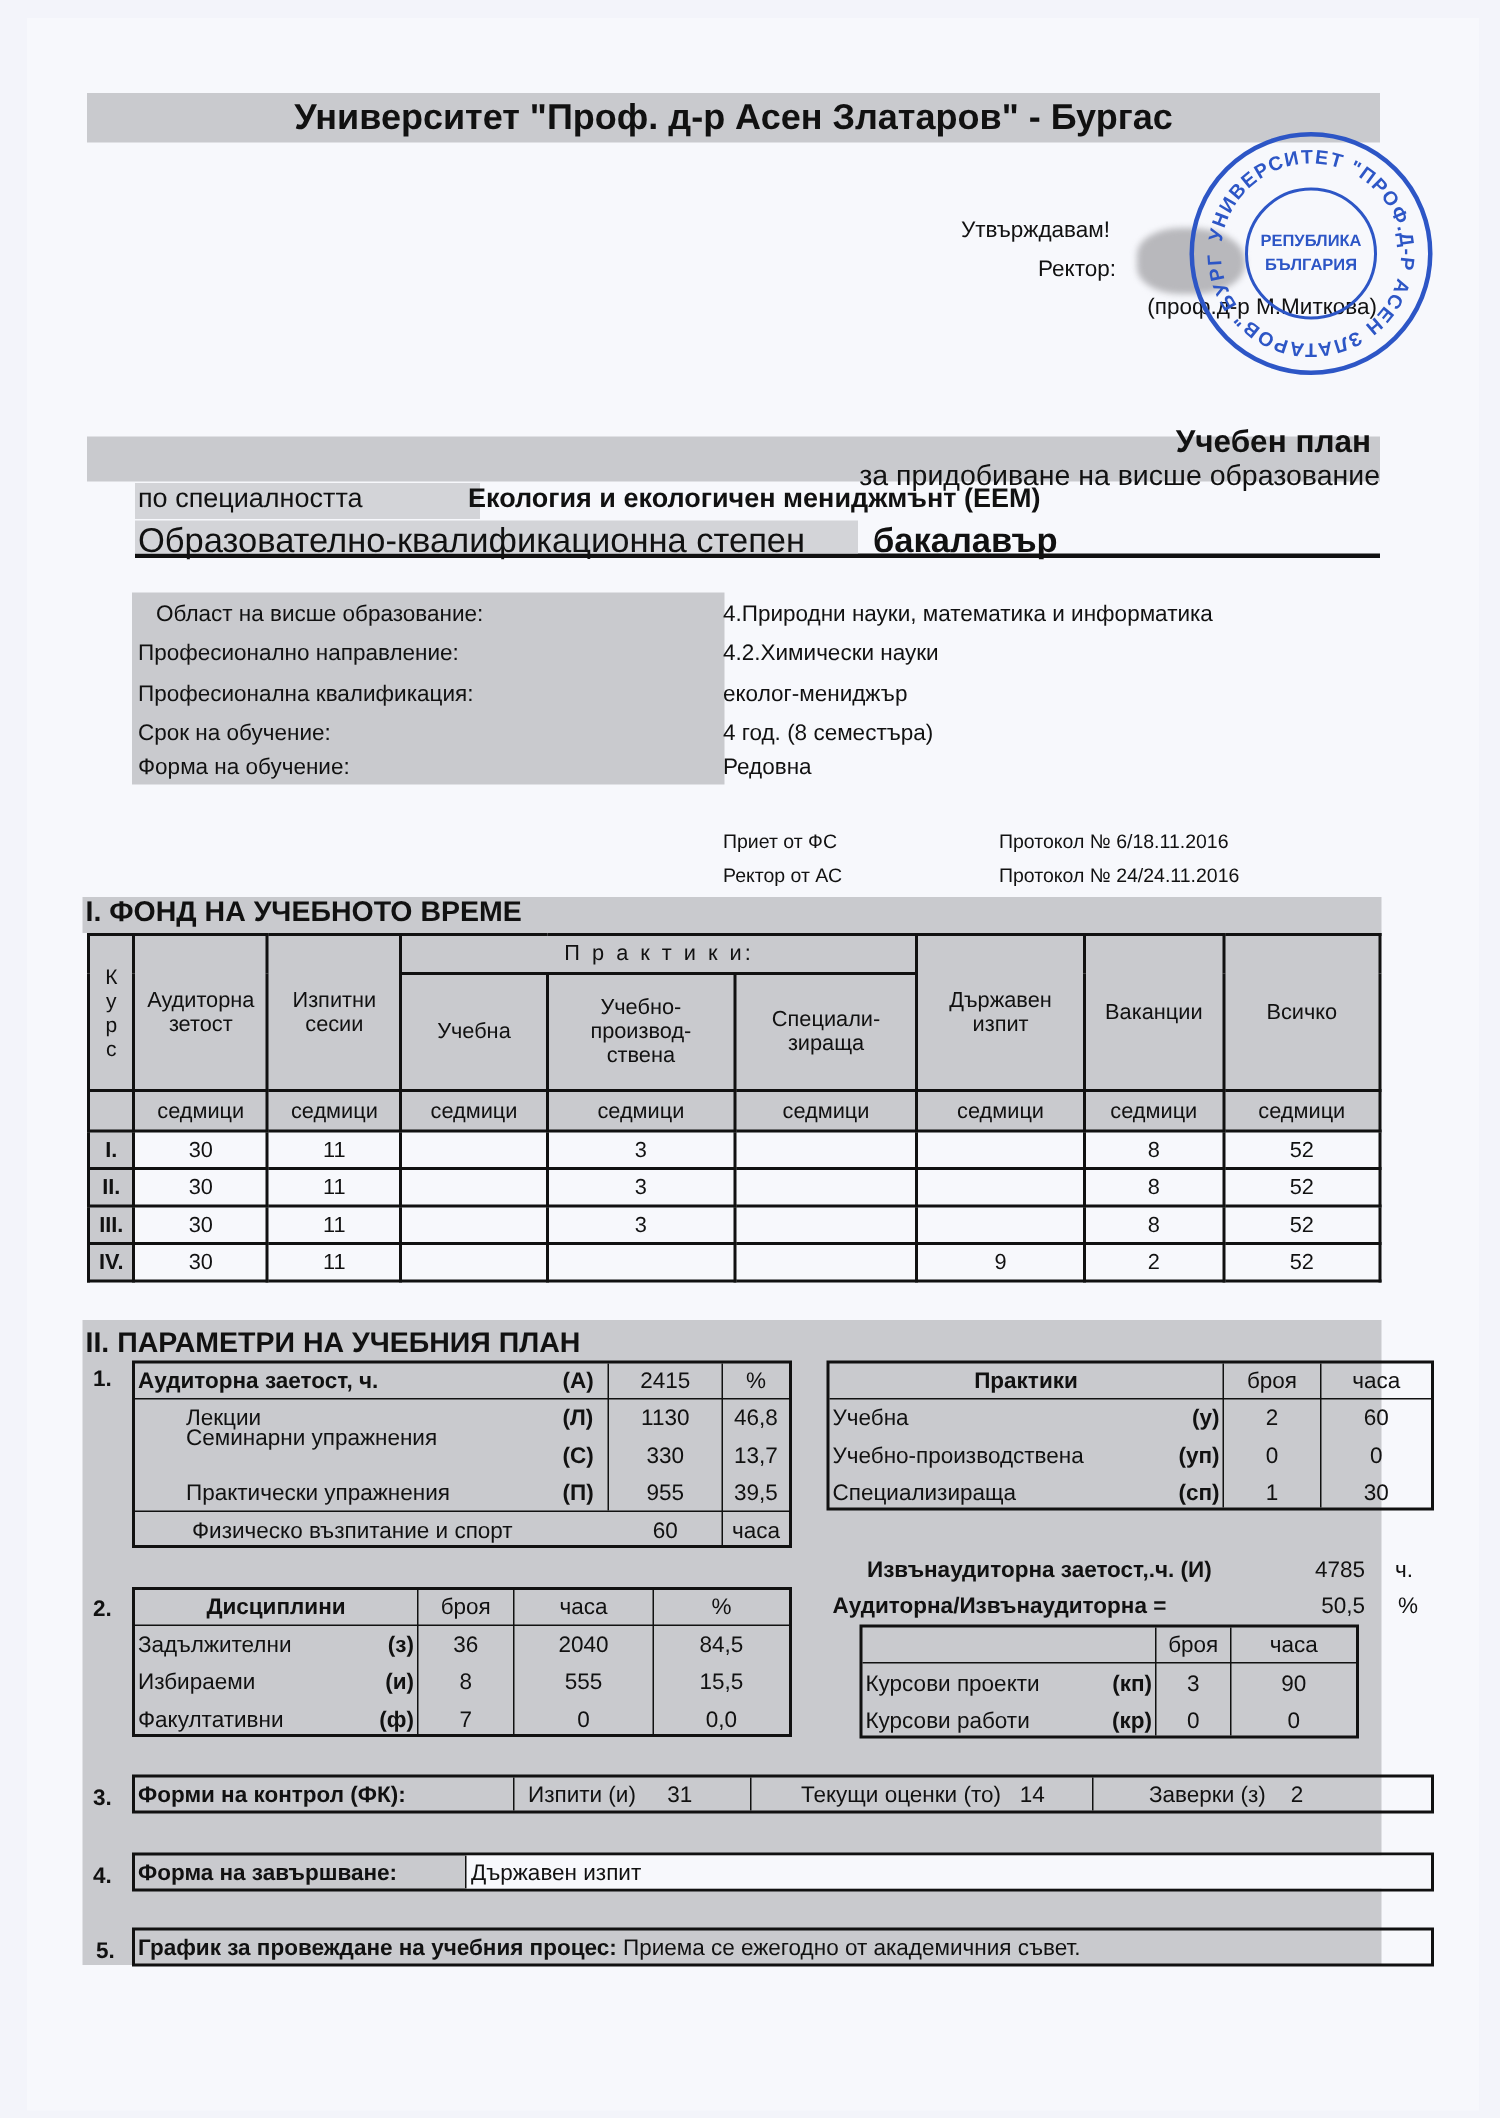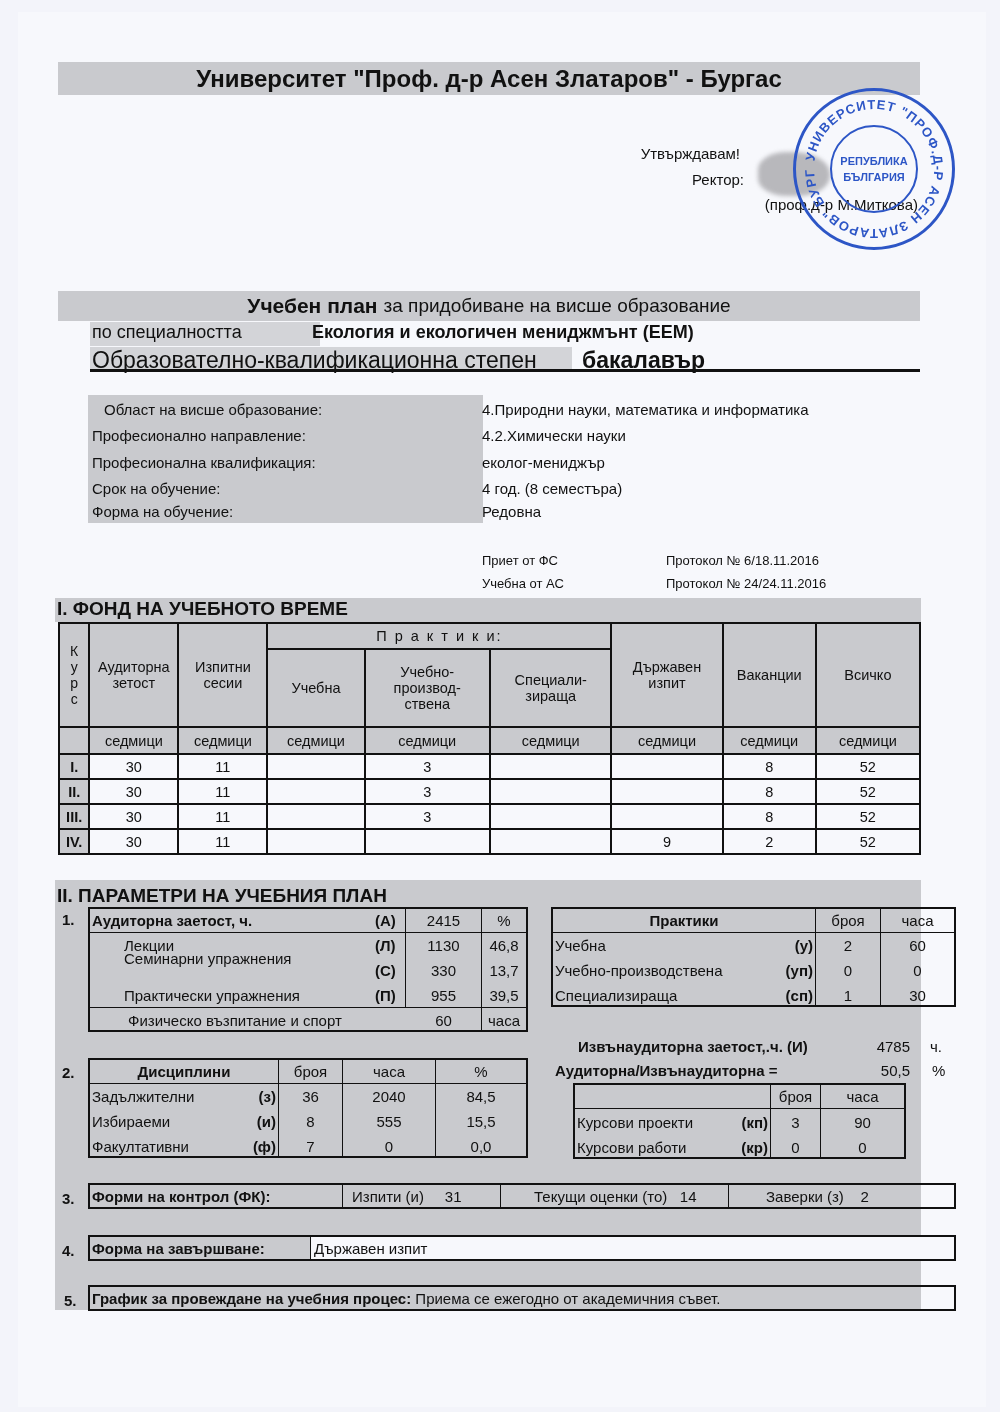--- a/index.html
+++ b/index.html
@@ -7,21 +7,21 @@
   .page { position: absolute; left: 18px; top: 12px; width: 968px; height: 1395px; background: #f7f8fc; }
   .abs { position: absolute; }
   .gray { background: #c9cace; }
   .gray-light { background: #d3d4d8; }
   .title-bar { left: 58px; top: 62px; width: 862px; height: 33px; display: flex; align-items: center; justify-content: center; font-weight: bold; font-size: 24px; }
   .approve { font-size: 15px; text-align: right; }
   .stamp { left: 793px; top: 88px; width: 162px; height: 162px; border: 3px solid #2d56c6; border-radius: 50%; }
   .stamp-inner { position: absolute; left: 34px; top: 34px; width: 88px; height: 88px; border: 2px solid #2d56c6; border-radius: 50%; display: flex; flex-direction: column; align-items: center; justify-content: center; color: #2d56c6; font-size: 11px; font-weight: bold; line-height: 16px; }
   .stamp-ring { position: absolute; left: 0; top: 0; width: 156px; height: 156px; }
   .blur { left: 758px; top: 152px; width: 72px; height: 44px; background: #b8b8bc; border-radius: 40% 50% 45% 40%; filter: blur(2px); }
-  .plan-bar { left: 58px; top: 291px; width: 862px; height: 30px; display: flex; align-items: center; justify-content: center; font-size: 19px; }
+  .plan-bar { left: 58px; top: 291px; width: 862px; height: 30px; display: flex; align-items: flex-end; justify-content: center; font-size: 19px; flex-direction: column; }
   .plan-bar b { font-size: 21px; margin-right: 6px; }
   .spec-row { left: 90px; top: 322px; width: 830px; height: 24px; font-size: 18px; }
   .degree-row { left: 90px; top: 347px; width: 830px; height: 25px; border-bottom: 3px solid #111; font-size: 23px; }
   .info-block { left: 88px; top: 395px; width: 395px; height: 128px; }
   .info-row { position: absolute; font-size: 15px; }
   .proto { font-size: 13px; }
   .sec-title { font-weight: bold; font-size: 19px; padding-left: 2px; }
   table { border-collapse: collapse; }
   .t1 { position: absolute; left: 58px; top: 622px; width: 863px; font-size: 14.5px; }
   .t1 td { border: 2px solid #111; text-align: center; vertical-align: middle; }
@@ -84,21 +84,21 @@
 <div class="info-row" style="left:482px; top:427px;">4.2.Химически науки</div>
 <div class="info-row" style="left:92px; top:454px;">Професионална квалификация:</div>
 <div class="info-row" style="left:482px; top:454px;">еколог-мениджър</div>
 <div class="info-row" style="left:92px; top:480px;">Срок на обучение:</div>
 <div class="info-row" style="left:482px; top:480px;text-align:center;">4 год. (8  семестъра)</div>
 <div class="info-row" style="left:92px; top:503px;">Форма на обучение:</div>
 <div class="info-row" style="left:482px; top:503px;">Редовна</div>
 
 <div class="abs proto" style="left:482px; top:553px;">Приет от ФС</div>
 <div class="abs proto" style="left:666px; top:553px;">Протокол №  6/18.11.2016</div>
-<div class="abs proto" style="left:482px; top:576px;">Учебна от АС</div>
+<div class="abs proto" style="left:482px; top:576px;">Ректор от АС</div>
 <div class="abs proto" style="left:666px; top:576px;">Протокол №  24/24.11.2016</div>
 
 <div class="abs gray sec-title" style="left:55px; top:598px; width:866px; height:24px; line-height:22px;">I. ФОНД НА УЧЕБНОТО ВРЕМЕ</div>
 
 <table class="t1">
   <colgroup>
     <col style="width:30px">
       <col style="width:88px">
       <col style="width:88px">
       <col style="width:96px">

